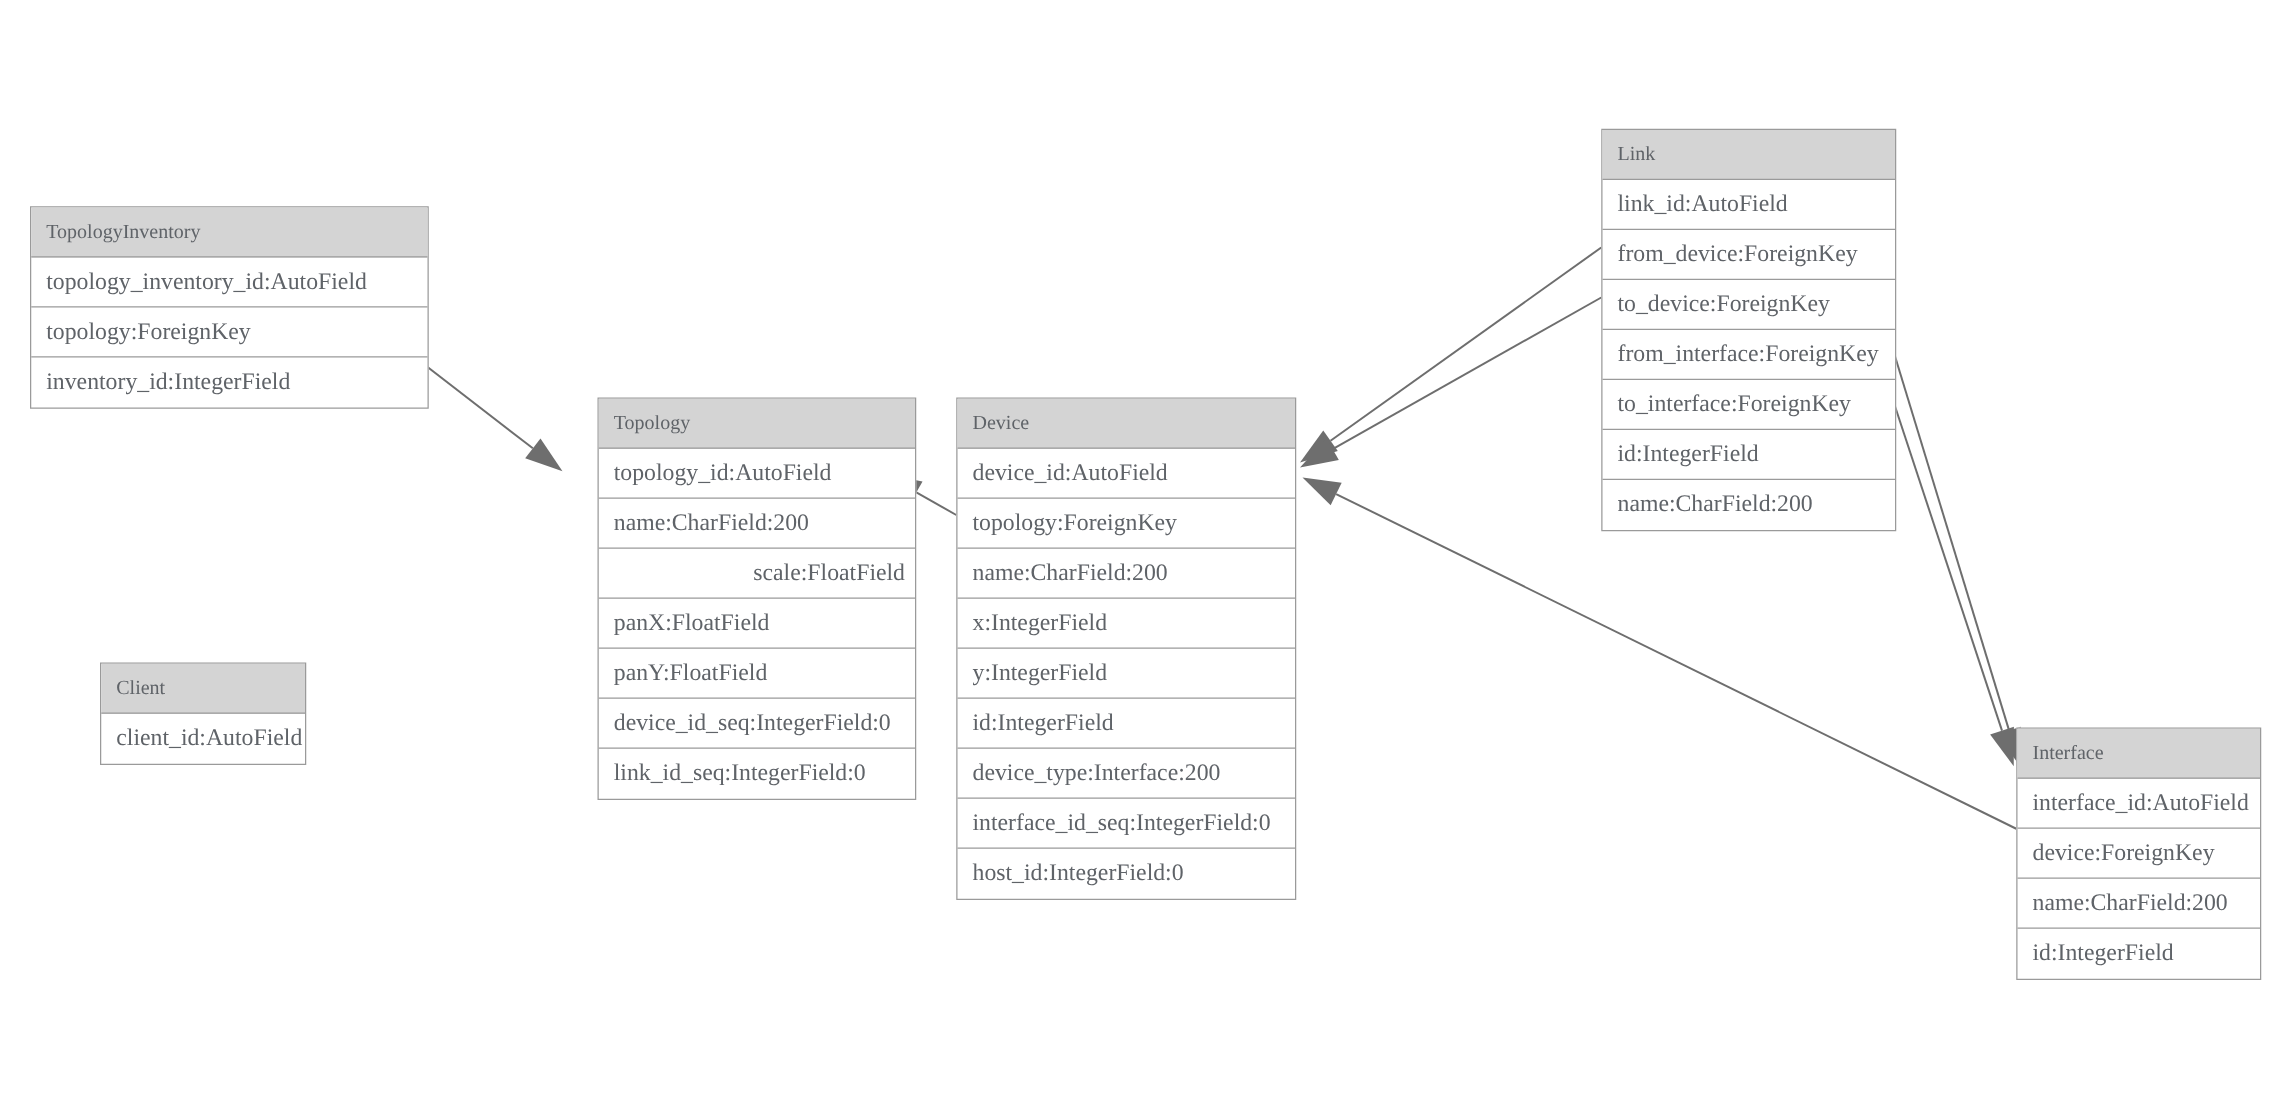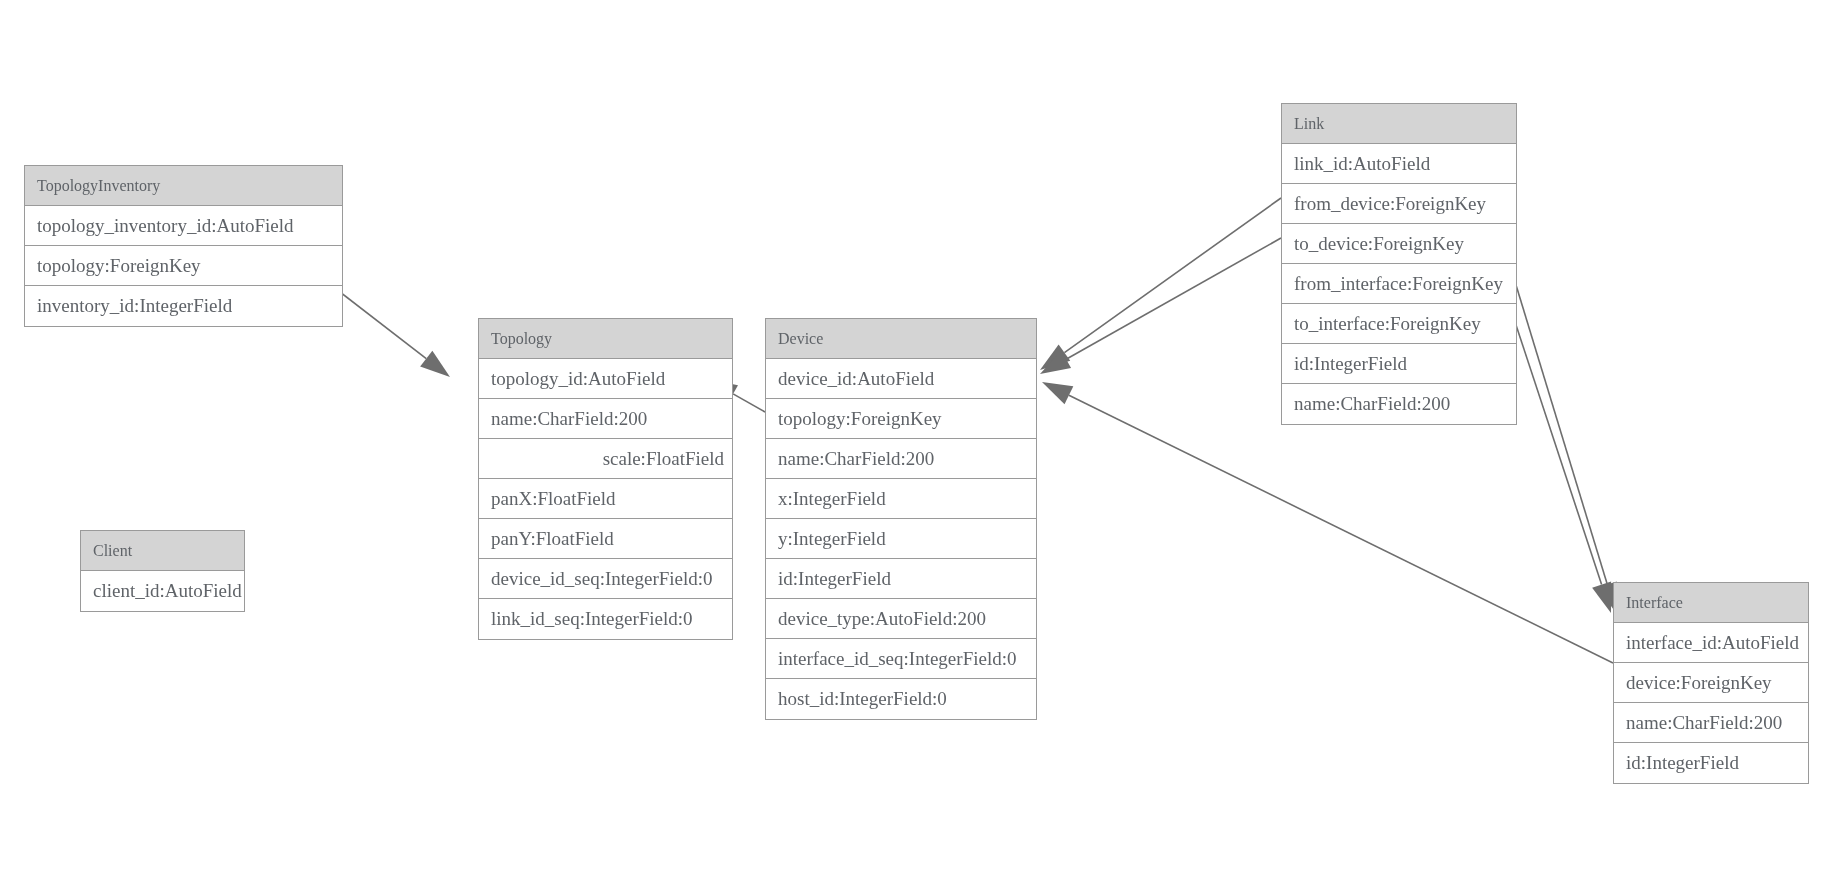--- a/index.html
+++ b/index.html
@@ -124,21 +124,21 @@
       </div>
       <div class="entity" style="left: 765px; top: 318px; width: 272px; border-color: rgb(154, 154, 154);">
         <div class="entity-title" style="background: rgb(212, 212, 212); color: rgb(95, 99, 104); border-bottom-color: rgb(154, 154, 154);">Device</div>
         <div class="entity-fields">
           <div class="entity-field" style="color: rgb(95, 99, 104); border-bottom-color: rgb(154, 154, 154);">device_id:AutoField</div>
           <div class="entity-field" style="color: rgb(95, 99, 104); border-bottom-color: rgb(154, 154, 154);">topology:ForeignKey</div>
           <div class="entity-field" style="color: rgb(95, 99, 104); border-bottom-color: rgb(154, 154, 154);">name:CharField:200</div>
           <div class="entity-field" style="color: rgb(95, 99, 104); border-bottom-color: rgb(154, 154, 154);">x:IntegerField</div>
           <div class="entity-field" style="color: rgb(95, 99, 104); border-bottom-color: rgb(154, 154, 154);">y:IntegerField</div>
           <div class="entity-field" style="color: rgb(95, 99, 104); border-bottom-color: rgb(154, 154, 154);">id:IntegerField</div>
-          <div class="entity-field" style="color: rgb(95, 99, 104); border-bottom-color: rgb(154, 154, 154);">device_type:AutoField:200</div>
+          <div class="entity-field" style="color: rgb(95, 99, 104); border-bottom-color: rgb(154, 154, 154);">device_type:Interface:200</div>
           <div class="entity-field" style="color: rgb(95, 99, 104); border-bottom-color: rgb(154, 154, 154);">interface_id_seq:IntegerField:0</div>
           <div class="entity-field" style="color: rgb(95, 99, 104); border-bottom-color: rgb(154, 154, 154);">host_id:IntegerField:0</div>
         </div>
       </div>
       <div class="entity" style="left: 1281px; top: 103px; width: 236px; border-color: rgb(154, 154, 154);">
         <div class="entity-title" style="background: rgb(212, 212, 212); color: rgb(95, 99, 104); border-bottom-color: rgb(154, 154, 154);">Link</div>
         <div class="entity-fields">
           <div class="entity-field" style="color: rgb(95, 99, 104); border-bottom-color: rgb(154, 154, 154);">link_id:AutoField</div>
           <div class="entity-field" style="color: rgb(95, 99, 104); border-bottom-color: rgb(154, 154, 154);">from_device:ForeignKey</div>
           <div class="entity-field" style="color: rgb(95, 99, 104); border-bottom-color: rgb(154, 154, 154);">to_device:ForeignKey</div>

